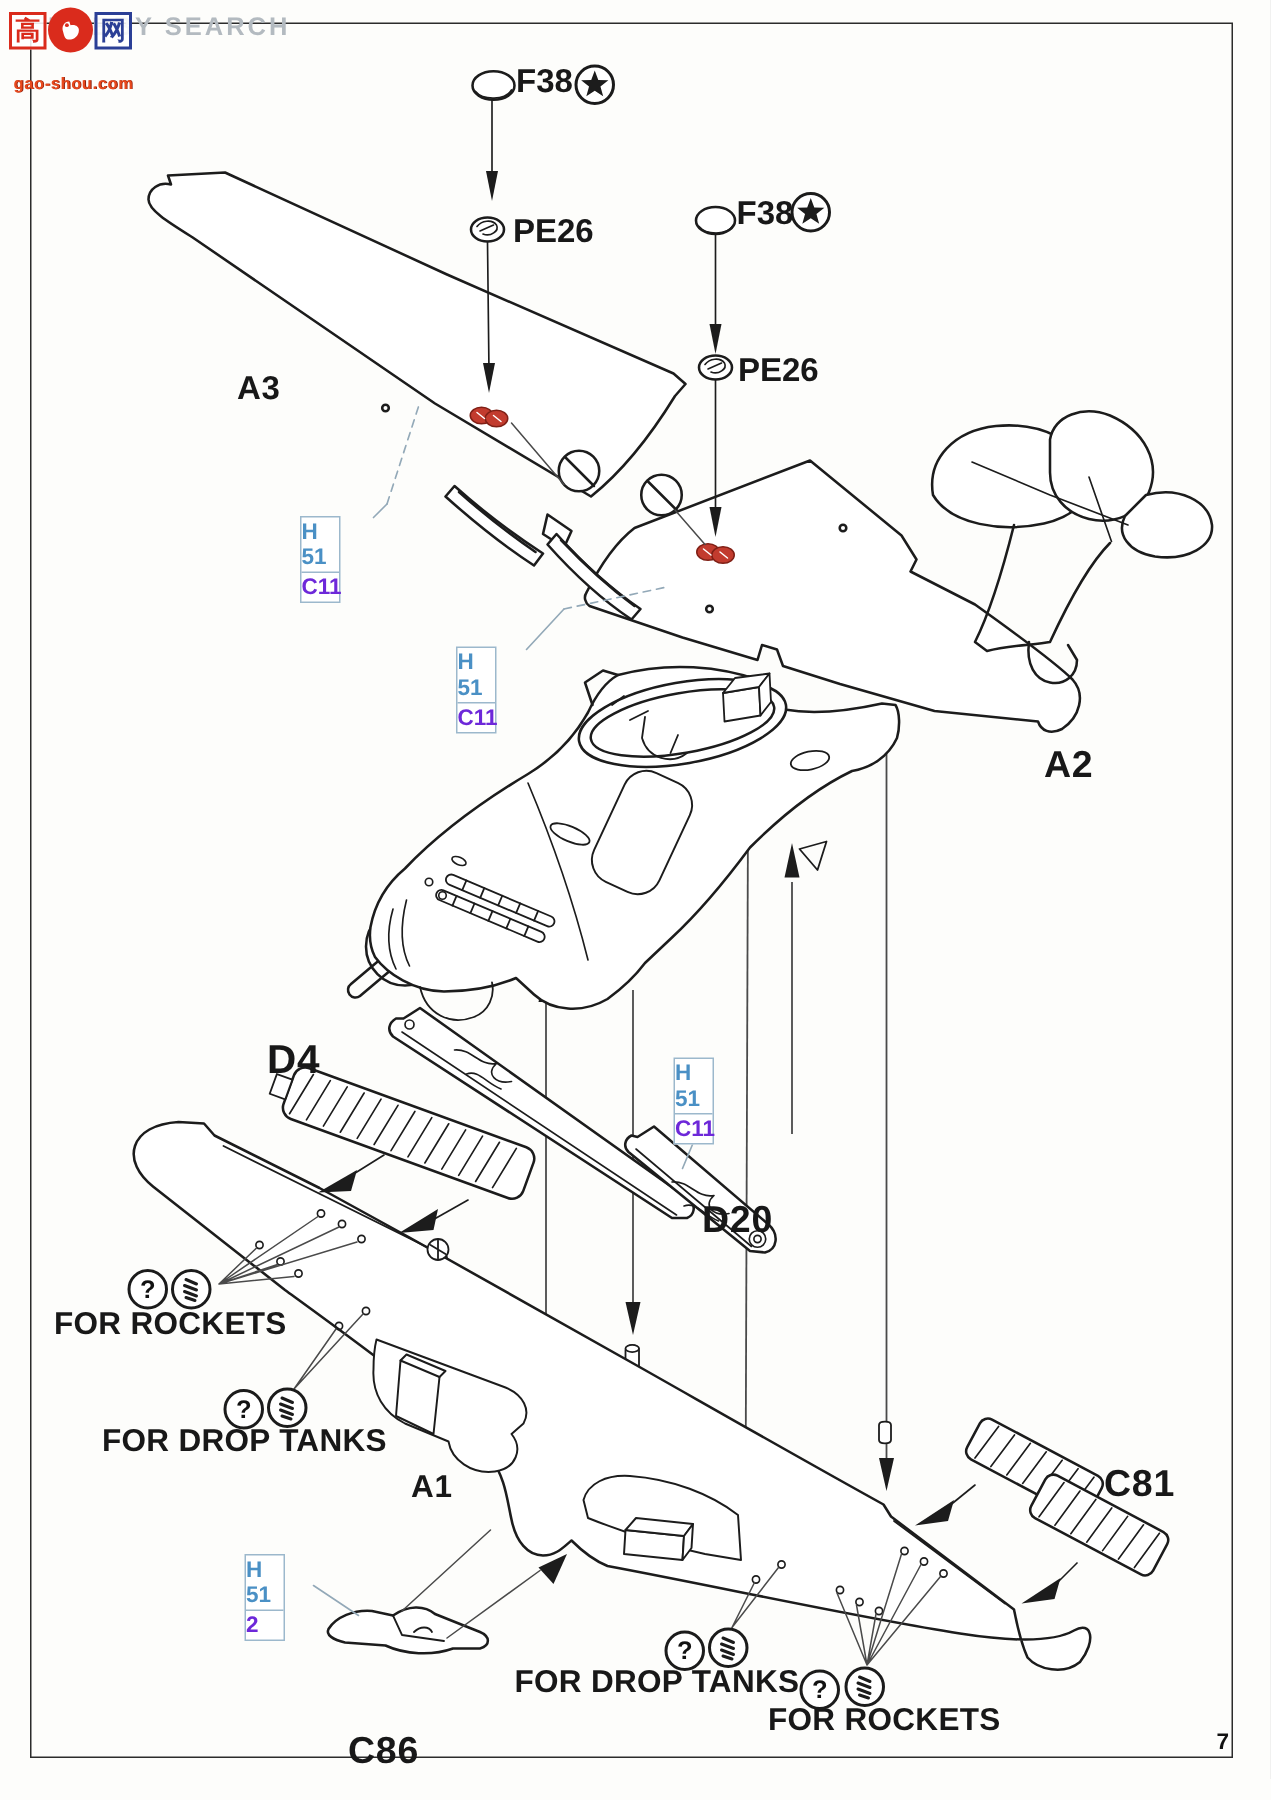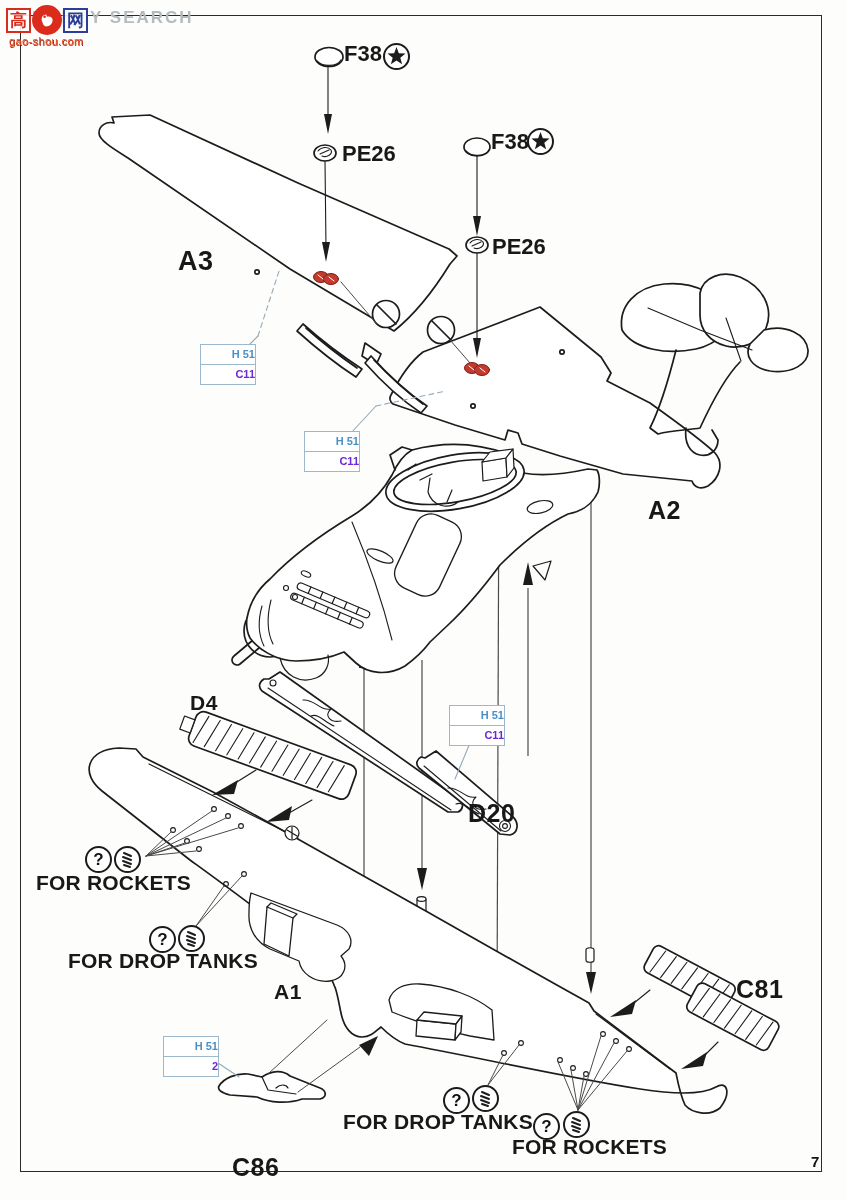--- a/index.html
+++ b/index.html
@@ -2,35 +2,35 @@
 <html><head>
 <meta charset="utf-8">
 <style>
   html,body{margin:0;padding:0;background:#e8e8e8;}
   .sheet{position:relative;width:847px;height:1200px;background:#fdfdfb;font-family:"Liberation Sans",sans-serif;overflow:hidden;margin:0 auto;}
   .frame{position:absolute;left:20px;top:15px;width:802px;height:1157px;border:1.6px solid #2b2b2b;box-sizing:border-box;}
   svg.art{position:absolute;left:0;top:0;}
   .plabel{position:absolute;font-weight:700;font-size:25px;color:#181818;letter-spacing:.5px;white-space:nowrap;}
   .plabel.sm{font-size:22px;letter-spacing:0;}
   .note{position:absolute;font-weight:700;font-size:21px;color:#181818;white-space:nowrap;letter-spacing:.2px;}
-  .paintbox{position:absolute;width:56px;border:1.3px solid #9cb8cc;background:#fff;text-align:right;font-weight:700;font-size:11px;line-height:17px;box-sizing:border-box;}
+  .paintbox{position:absolute;width:27px;border:1.3px solid #9cb8cc;background:#fff;text-align:left;font-weight:700;font-size:15px;line-height:17px;box-sizing:border-box;}
   .paintbox .r1{color:#4a90c5;border-bottom:1.3px solid #9cb8cc;padding:1px 0;}
   .paintbox .r2{color:#6d28d9;padding:1px 0;}
   .icon-circle{position:absolute;width:27px;height:27px;border:2.4px solid #1b1b1b;border-radius:50%;background:#fff;display:flex;align-items:center;justify-content:center;box-sizing:border-box;}
   .icon-circle.q{font-weight:700;font-size:17px;color:#111;}
   .pagenum{position:absolute;left:811px;top:1153px;font-weight:700;font-size:15px;color:#111;}
   
   .wm{position:absolute;left:4px;top:2px;width:230px;height:60px;}
   .wm-brand{position:absolute;left:28px;top:6px;font-size:17px;font-weight:700;color:#b3bac0;letter-spacing:2px;white-space:nowrap;}
   .wm-logo{position:absolute;left:2px;top:3px;display:flex;align-items:center;gap:1px;}
   .wm-box{width:25px;height:25px;border:2.5px solid;display:flex;align-items:center;justify-content:center;font-size:17px;font-weight:700;background:rgba(255,255,255,.88);box-sizing:border-box;}
   .wm-box.red{border-color:#da2b1c;color:#da2b1c;}
   .wm-box.blue{border-color:#2b3f96;color:#2b3f96;}
   .wm-stamp{width:30px;height:30px;border-radius:50%;background:#da2b1c;display:flex;align-items:center;justify-content:center;}
-  .wm-domain{position:absolute;left:5px;top:33px;font-size:11px;font-weight:400;color:#e8491d;letter-spacing:.4px;text-shadow:.6px .6px 0 #8a1d0d;text-align:center;}
+  .wm-domain{position:absolute;left:5px;top:48px;font-size:11px;font-weight:700;color:#e8491d;letter-spacing:.4px;text-shadow:.6px .6px 0 #8a1d0d;text-align:center;}
 </style>
 </head>
 <body>
 
 <div class="sheet">
 
   <div class="frame"></div>
 
   <svg class="art" width="847" height="1200" viewBox="0 0 847 1200">
 
@@ -259,24 +259,24 @@
         <path d="M249,345 L258,336"></path>
         <path d="M258,336 L280,268" stroke-dasharray="5,4"></path>
         <path d="M351,433 L376,406"></path>
         <path d="M376,406 L446,391" stroke-dasharray="5,4"></path>
         <path d="M470,743 L455,779"></path>
         <path d="M209,1057 L239,1077"></path>
       </g>
     </g>
   </svg>
 
-  <div class="plabel" style="left:178px;top:246px;font-size:27px">A3</div>
-  <div class="plabel" style="left:648px;top:496px">A2</div>
+  <div class="plabel" style="left:158px;top:246px;font-size:22px">A3</div>
+  <div class="plabel" style="left:696px;top:496px">A2</div>
   <div class="plabel" style="left:274px;top:980px;font-size:21px">A1</div>
-  <div class="plabel" style="left:190px;top:691px;font-size:21px">D4</div>
+  <div class="plabel" style="left:178px;top:691px;font-size:27px">D4</div>
   <div class="plabel" style="left:468px;top:799px">D20</div>
   <div class="plabel" style="left:736px;top:975px">C81</div>
   <div class="plabel" style="left:232px;top:1153px">C86</div>
   <div class="plabel sm" style="left:344px;top:41px">F38</div>
   <div class="plabel sm" style="left:491px;top:129px">F38</div>
   <div class="plabel sm" style="left:342px;top:141px">PE26</div>
   <div class="plabel sm" style="left:492px;top:234px">PE26</div>
 
   <div class="note" style="left:36px;top:871px">FOR ROCKETS</div>
   <div class="note" style="left:68px;top:949px">FOR DROP TANKS</div>

